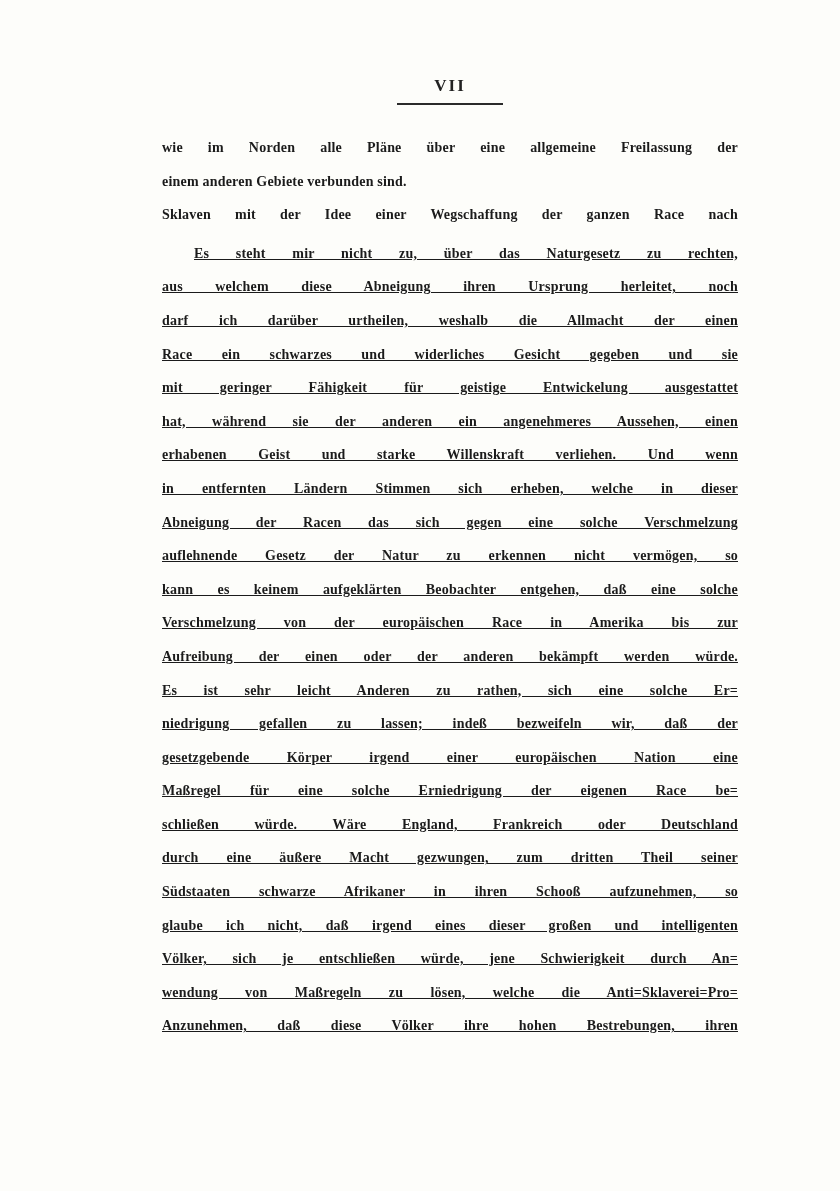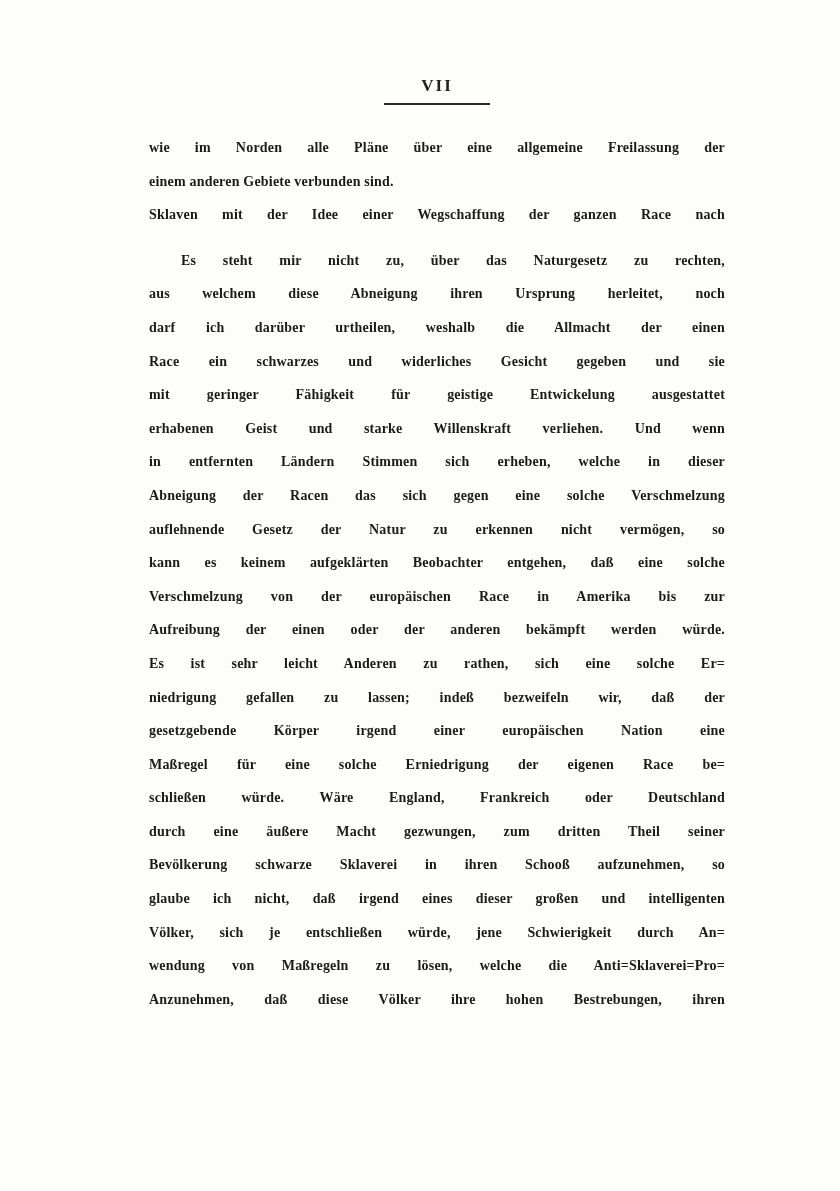--- a/index.html
+++ b/index.html
@@ -10,21 +10,21 @@
     width: 840px;
     height: 1191px;
     background: #fdfdfa;
     overflow: hidden;
     position: relative;
     font-family: "Liberation Serif", serif;
     color: #1b1b1b;
   }
   .text-block {
     position: absolute;
-    left: 149px;
+    left: 162px;
     top: 76px;
     width: 576px;
   }
   .page-header {
     width: 106px;
     margin: 0 auto 26px auto;
     text-align: center;
     border-bottom: 2px solid #2a2a2a;
     padding-bottom: 7px;
   }
@@ -33,21 +33,22 @@
     font-weight: bold;
     letter-spacing: 2px;
     color: #222;
   }
   .page-body {
     font-size: 14px;
     font-weight: bold;
     letter-spacing: 0.2px;
   }
   .paragraph + .paragraph {
-    margin-top: 12px;
+    margin-top: 5px;
+    text-decoration: underline;
   }
   .line {
     height: 33.6px;
     line-height: 33.6px;
     white-space: nowrap;
     text-align: justify;
     text-align-last: justify;
     overflow: visible;
   }
   .line.last {
@@ -69,33 +70,34 @@
         <div class="line">wie im Norden alle Pläne über eine allgemeine Freilassung der</div>
         <div class="line last">einem anderen Gebiete verbunden sind.</div>
         <div class="line">Sklaven mit der Idee einer Wegschaffung der ganzen Race nach</div>
       </div>
       <div class="paragraph">
         <div class="line indent">Es steht mir nicht zu, über das Naturgesetz zu rechten,</div>
         <div class="line">aus welchem diese Abneigung ihren Ursprung herleitet, noch</div>
         <div class="line">darf ich darüber urtheilen, weshalb die Allmacht der einen</div>
         <div class="line">Race ein schwarzes und widerliches Gesicht gegeben und sie</div>
         <div class="line">mit geringer Fähigkeit für geistige Entwickelung ausgestattet</div>
+        <div class="line">hat, während sie der anderen ein angenehmeres Aussehen, einen</div>
         <div class="line">erhabenen Geist und starke Willenskraft verliehen. Und wenn</div>
         <div class="line">in entfernten Ländern Stimmen sich erheben, welche in dieser</div>
         <div class="line">Abneigung der Racen das sich gegen eine solche Verschmelzung</div>
         <div class="line">auflehnende Gesetz der Natur zu erkennen nicht vermögen, so</div>
         <div class="line">kann es keinem aufgeklärten Beobachter entgehen, daß eine solche</div>
         <div class="line">Verschmelzung von der europäischen Race in Amerika bis zur</div>
         <div class="line">Aufreibung der einen oder der anderen bekämpft werden würde.</div>
         <div class="line">Es ist sehr leicht Anderen zu rathen, sich eine solche Er=</div>
         <div class="line">niedrigung gefallen zu lassen; indeß bezweifeln wir, daß der</div>
         <div class="line">gesetzgebende Körper irgend einer europäischen Nation eine</div>
         <div class="line">Maßregel für eine solche Erniedrigung der eigenen Race be=</div>
         <div class="line">schließen würde. Wäre England, Frankreich oder Deutschland</div>
         <div class="line">durch eine äußere Macht gezwungen, zum dritten Theil seiner</div>
-        <div class="line">Bevölkerung schwarze Sklaverei in ihren Schooß aufzunehmen, so</div>
+        <div class="line">Südstaaten schwarze Afrikaner in ihren Schooß aufzunehmen, so</div>
         <div class="line">glaube ich nicht, daß irgend eines dieser großen und intelligenten</div>
         <div class="line">Völker, sich je entschließen würde, jene Schwierigkeit durch An=</div>
         <div class="line">wendung von Maßregeln zu lösen, welche die Anti=Sklaverei=Pro=</div>
         <div class="line">Anzunehmen, daß diese Völker ihre hohen Bestrebungen, ihren</div>
       </div>
     </div>
 </div>
 
 </body></html>

